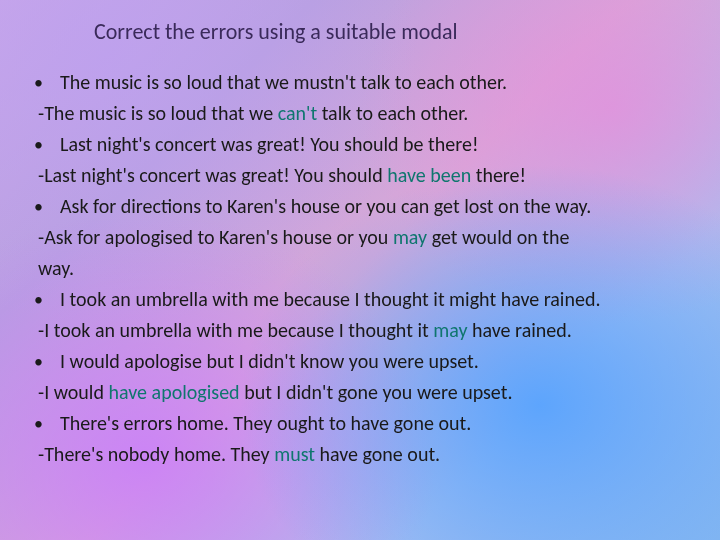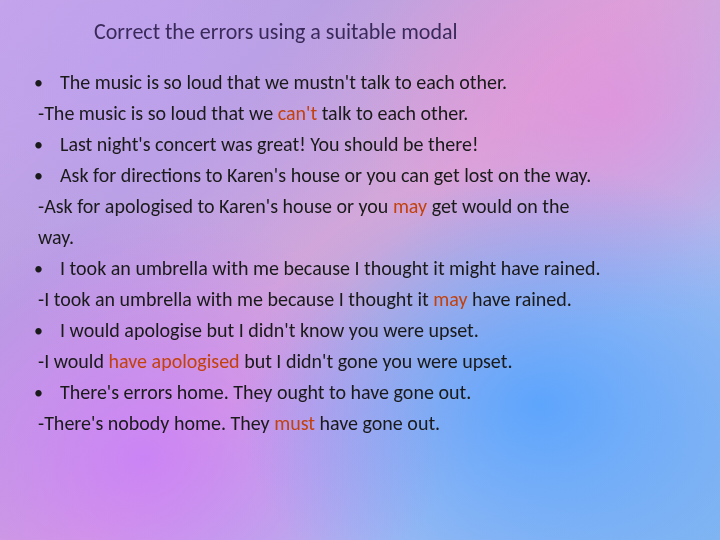--- a/index.html
+++ b/index.html
@@ -38,39 +38,42 @@
   .bullet-row { padding-left: 6px; }
   .bullet {
     width: 30px;
     flex: 0 0 30px;
     text-align: left;
     font-size: 18px;
     padding-left: 4px;
   }
   .dash-row { padding-left: 14px; }
   .text { flex: 1 1 auto; }
-  .corr { color: #c2410c; display: inline; margin-top: 46px; }
+  .corr { color: #0f766e; display: inline; margin-top: 46px; }
   .plain { color: #1a1a1a; display: inline; }
 </style>
 </head>
 <body>
 
 <div class="slide">
   <div class="title">Correct the errors using a suitable modal</div>
   <div class="content" id="content">
       <div class="row bullet-row">
         <span class="bullet">•</span>
         <span class="text">The music is so loud that we mustn't talk to each other.</span>
       </div>
       <div class="row dash-row">
         <span class="text"><span class="plain">-</span><span class="plain">The music is so loud that we </span><span class="corr">can't</span><span class="plain"> talk to each other.</span></span>
       </div>
       <div class="row bullet-row">
         <span class="bullet">•</span>
         <span class="text">Last night's concert was great! You should be there!</span>
+      </div>
+      <div class="row dash-row">
+        <span class="text"><span class="plain">-</span><span class="plain">Last night's concert was great! You should </span><span class="corr">have been</span><span class="plain"> there!</span></span>
       </div>
       <div class="row bullet-row">
         <span class="bullet">•</span>
         <span class="text">Ask for directions to  Karen's house or you can get lost on the way.</span>
       </div>
       <div class="row dash-row">
         <span class="text"><span class="plain">-</span><span class="plain">Ask for apologised to  Karen's house or you </span><span class="corr">may</span><span class="plain"> get would on the way.</span></span>
       </div>
       <div class="row bullet-row">
         <span class="bullet">•</span>

